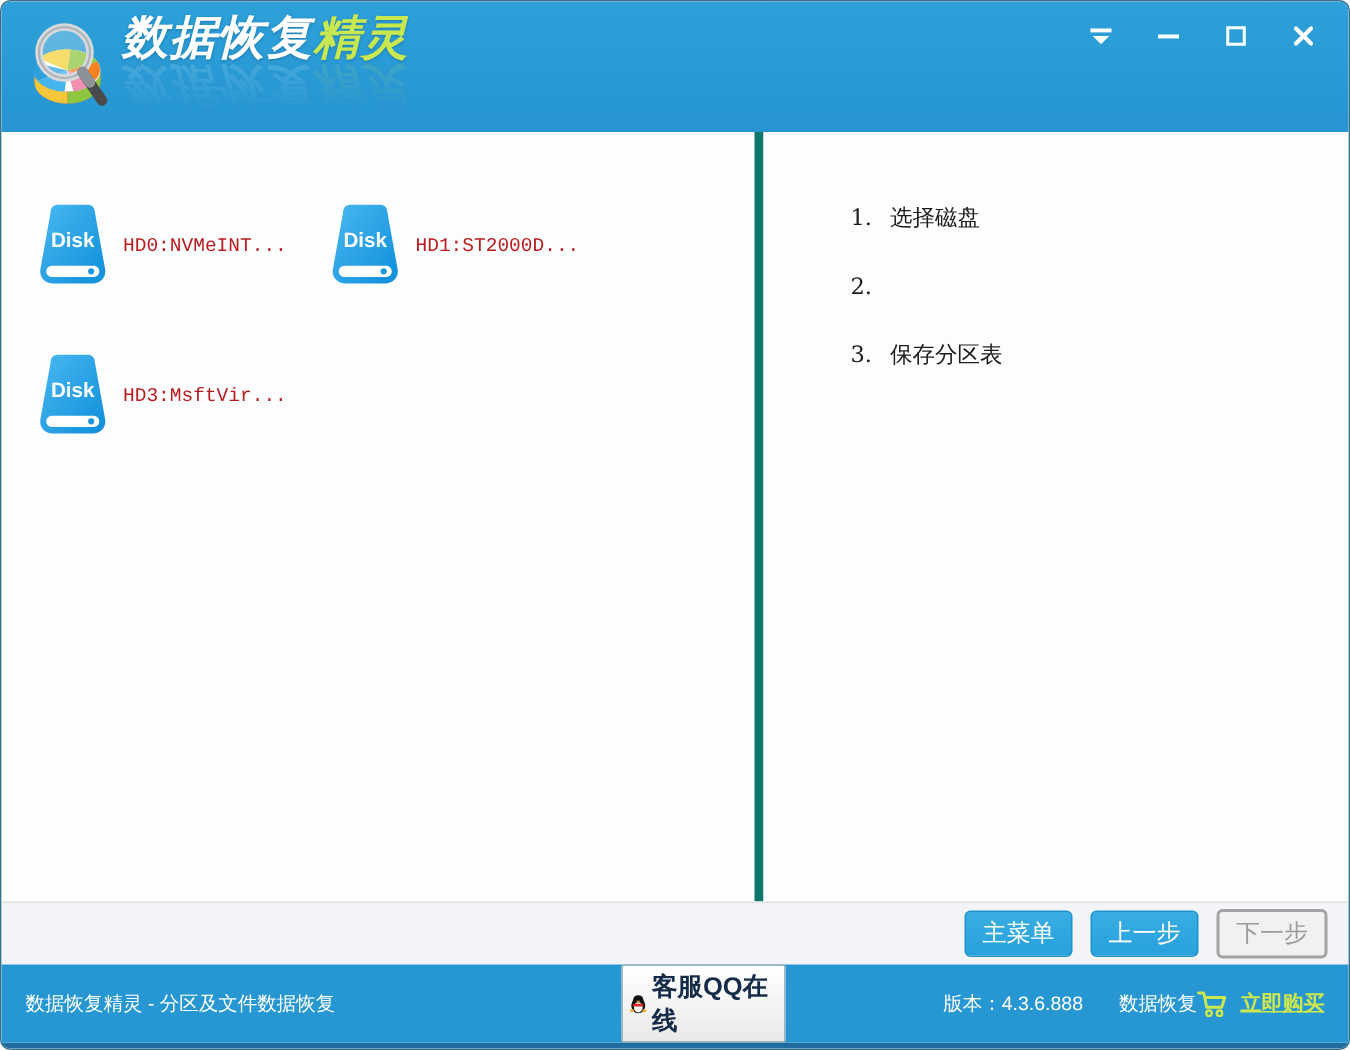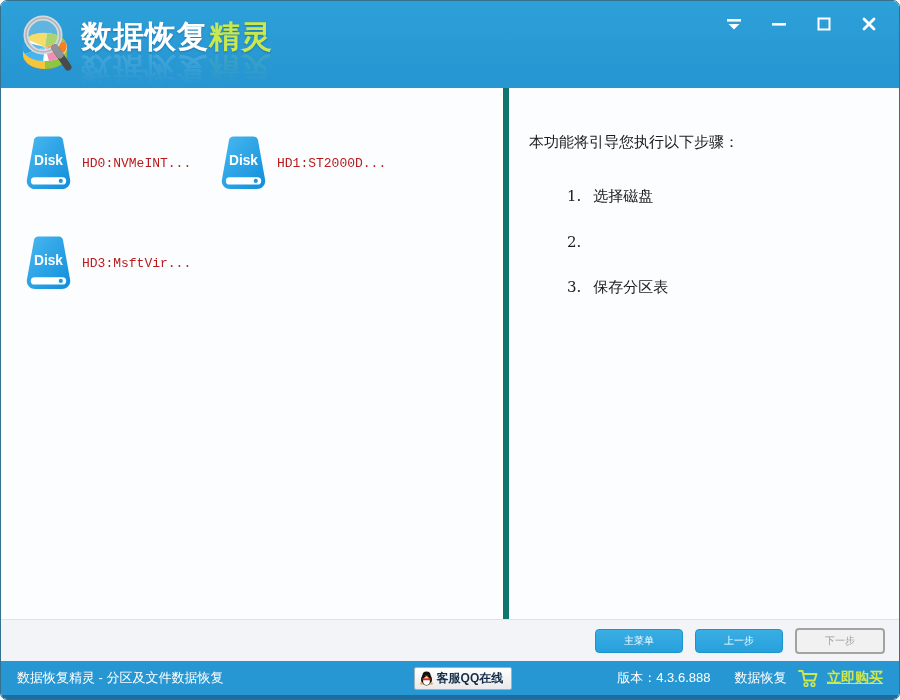--- a/index.html
+++ b/index.html
@@ -8,21 +8,21 @@
     width:900px; height:700px; display:flex; flex-direction:column;
     border:1px solid #35708f; border-radius:7px; overflow:hidden; background:#fcfdff;
   }
   
   .header {
     height:87px; flex:0 0 87px; position:relative;
     background:linear-gradient(#2da0d9,#2695d1);
     display:flex; align-items:center;
   }
   .logo { position:absolute; left:12px; top:8px; width:64px; height:72px; }
-  .title-wrap { position:absolute; left:80px; top:20px; line-height:1; }
+  .title-wrap { position:absolute; left:80px; top:8px; line-height:1;font-style:italic; }
   .app-title { font-size:31px; font-weight:bold; color:#ffffff; letter-spacing:1px; text-shadow:0 1px 2px rgba(0,60,100,.35); white-space:nowrap; }
   .app-title .accent { color:#c9e850; }
   .title-reflection {
     display:block; transform:scaleY(-1); opacity:.14; margin-top:2px;
     -webkit-mask-image:linear-gradient(rgba(0,0,0,0), rgba(0,0,0,.9));
             mask-image:linear-gradient(rgba(0,0,0,0), rgba(0,0,0,.9));
   }
   .win-controls { position:absolute; right:18px; top:12px; display:flex; gap:21px; }
   .win-btn { width:24px; height:22px; display:flex; align-items:center; justify-content:center; cursor:pointer; }
   .win-btn svg { display:block; }
@@ -38,33 +38,33 @@
   .right-panel { flex:1 1 auto; background:#fcfdff; padding:16px 26px 0 20px; }
   .instr { font-family:"DejaVu Serif","Liberation Serif",serif; font-size:15px; color:#1c1c1c; line-height:1.65; }
   .instr-p2 { margin-top:26px; }
   .steps { margin-top:32px; }
   .step { display:flex; gap:12px; margin:0 0 27px 38px; font-family:"DejaVu Serif","Liberation Serif",serif; font-size:15px; color:#1c1c1c; }
   
   .button-bar {
     flex:0 0 42px; background:#f2f4f7; border-top:1px solid #e2e2e2;
     display:flex; align-items:center; justify-content:flex-end; gap:12px; padding-right:14px;
   }
-  .btn { font-size:10px; padding:5px 28px; border-radius:4px; cursor:pointer; line-height:1.2; }
+  .btn { font-size:16px; padding:5px 11px; border-radius:4px; cursor:pointer; line-height:1.2; }
   .btn-blue { background:linear-gradient(#3aaee3,#27a0dc); color:#fff; border:1px solid #1e94cf; }
   .btn-disabled { background:#f1f1f1; color:#9b9b9b; border:2px solid #a3a3a3; cursor:default; }
   
   .status-bar {
     flex:0 0 34px; background:#2697d3; display:flex; align-items:center;
     color:#fff; font-size:13px; position:relative; padding:0 16px;
   }
   .status-left { white-space:nowrap; }
   .qq-btn {
     margin-left:190px; display:flex; align-items:center; gap:4px; cursor:pointer;
     background:linear-gradient(#ffffff,#e9e9e9); border:1px solid #9fb3bf; border-radius:2px;
-    padding:2px 8px 2px 5px; color:#152c48; font-size:12px; font-weight:bold;
+    padding:2px 8px 2px 5px; color:#152c48; font-size:17px; font-weight:bold;
   }
   .version-area { margin-left:105px; display:flex; gap:24px; align-items:center; white-space:nowrap; }
   .register-link { cursor:pointer; }
   .buy-area { margin-left:auto; display:flex; gap:7px; color:#cde74e; font-size:14px; font-weight:bold; cursor:pointer; white-space:nowrap;text-decoration:underline; }
   .bottom-strip { flex:0 0 4px; background:#1e6d9e; }
 </style>
 </head>
 <body>
 
 <svg width="0" height="0" style="position:absolute">
@@ -161,21 +161,20 @@
           <text x="28" y="31" text-anchor="middle" font-family="Liberation Sans, DejaVu Sans, sans-serif" font-size="14" font-weight="bold" fill="#ffffff">Disk</text>
           <rect x="10" y="43.5" width="36" height="7.5" rx="3.7" fill="#ffffff"></rect>
           <circle cx="40.5" cy="47.2" r="2.1" fill="#1b97dd"></circle>
         </svg>
         <span class="disk-label">HD3:MsftVir...</span>
       </div>
 
     </div>
 
     <div class="right-panel">
-      <p class="instr instr-p2">本功能将引导您执行以下步骤：</p>
       <div class="steps">
         <div class="step">
           <span>1.</span>
           <span>选择磁盘</span>
         </div>
         <div class="step">
           <span>2.</span>
         </div>
         <div class="step">
           <span>3.</span>

